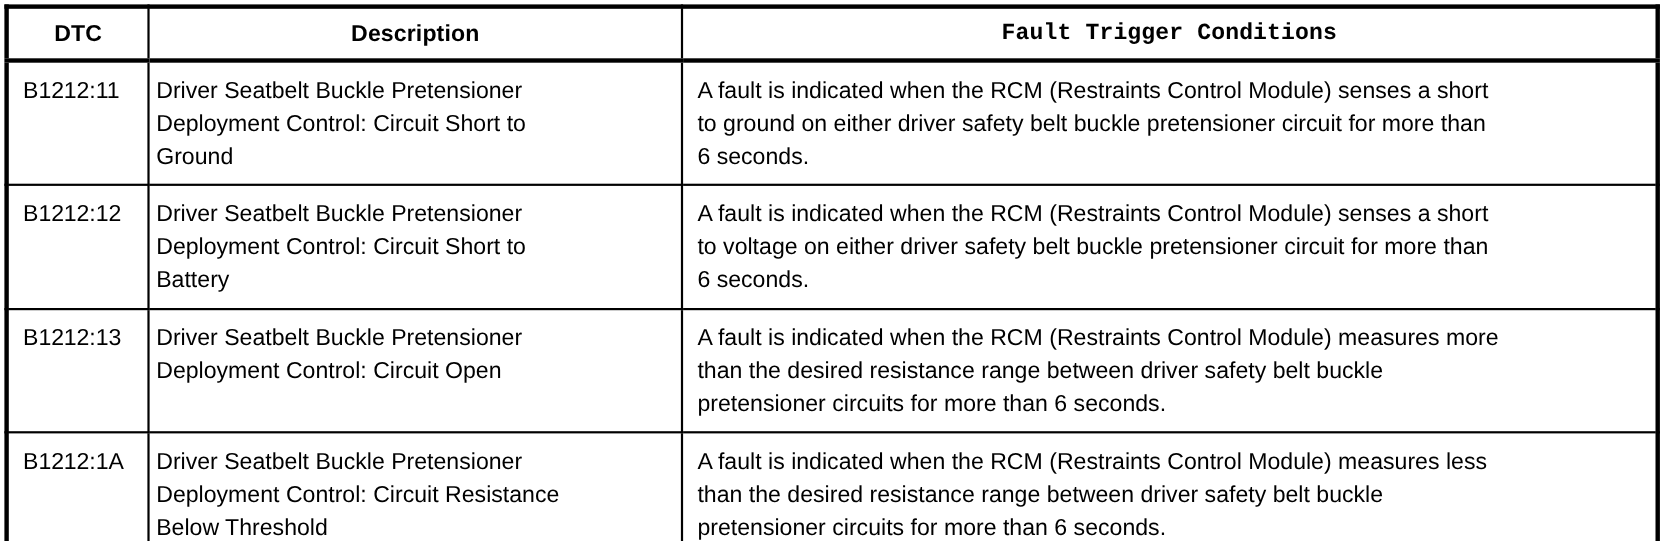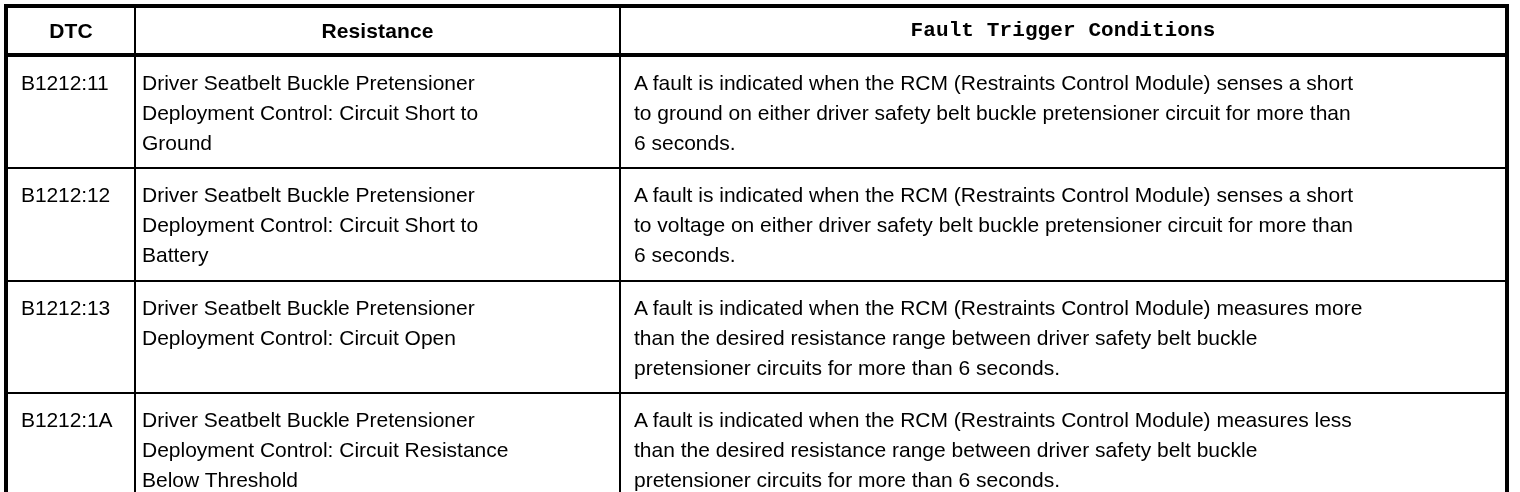--- a/index.html
+++ b/index.html
@@ -79,21 +79,21 @@
 <div class="table-wrap">
   <table class="dtc-table">
     <colgroup>
       <col class="col-dtc">
       <col class="col-desc">
       <col class="col-fault">
     </colgroup>
     <thead>
       <tr>
         <th>DTC</th>
-        <th>Resistance</th>
+        <th>Description</th>
         <th class="last">Fault Trigger Conditions</th>
       </tr>
     </thead>
     <tbody>
       <tr>
         <td class="cell-dtc">B1212:11</td>
         <td class="cell-desc">Driver Seatbelt Buckle Pretensioner
 Deployment Control: Circuit Short to
 Ground</td>
         <td class="cell-fault last">A fault is indicated when the RCM (Restraints Control Module) senses a short

